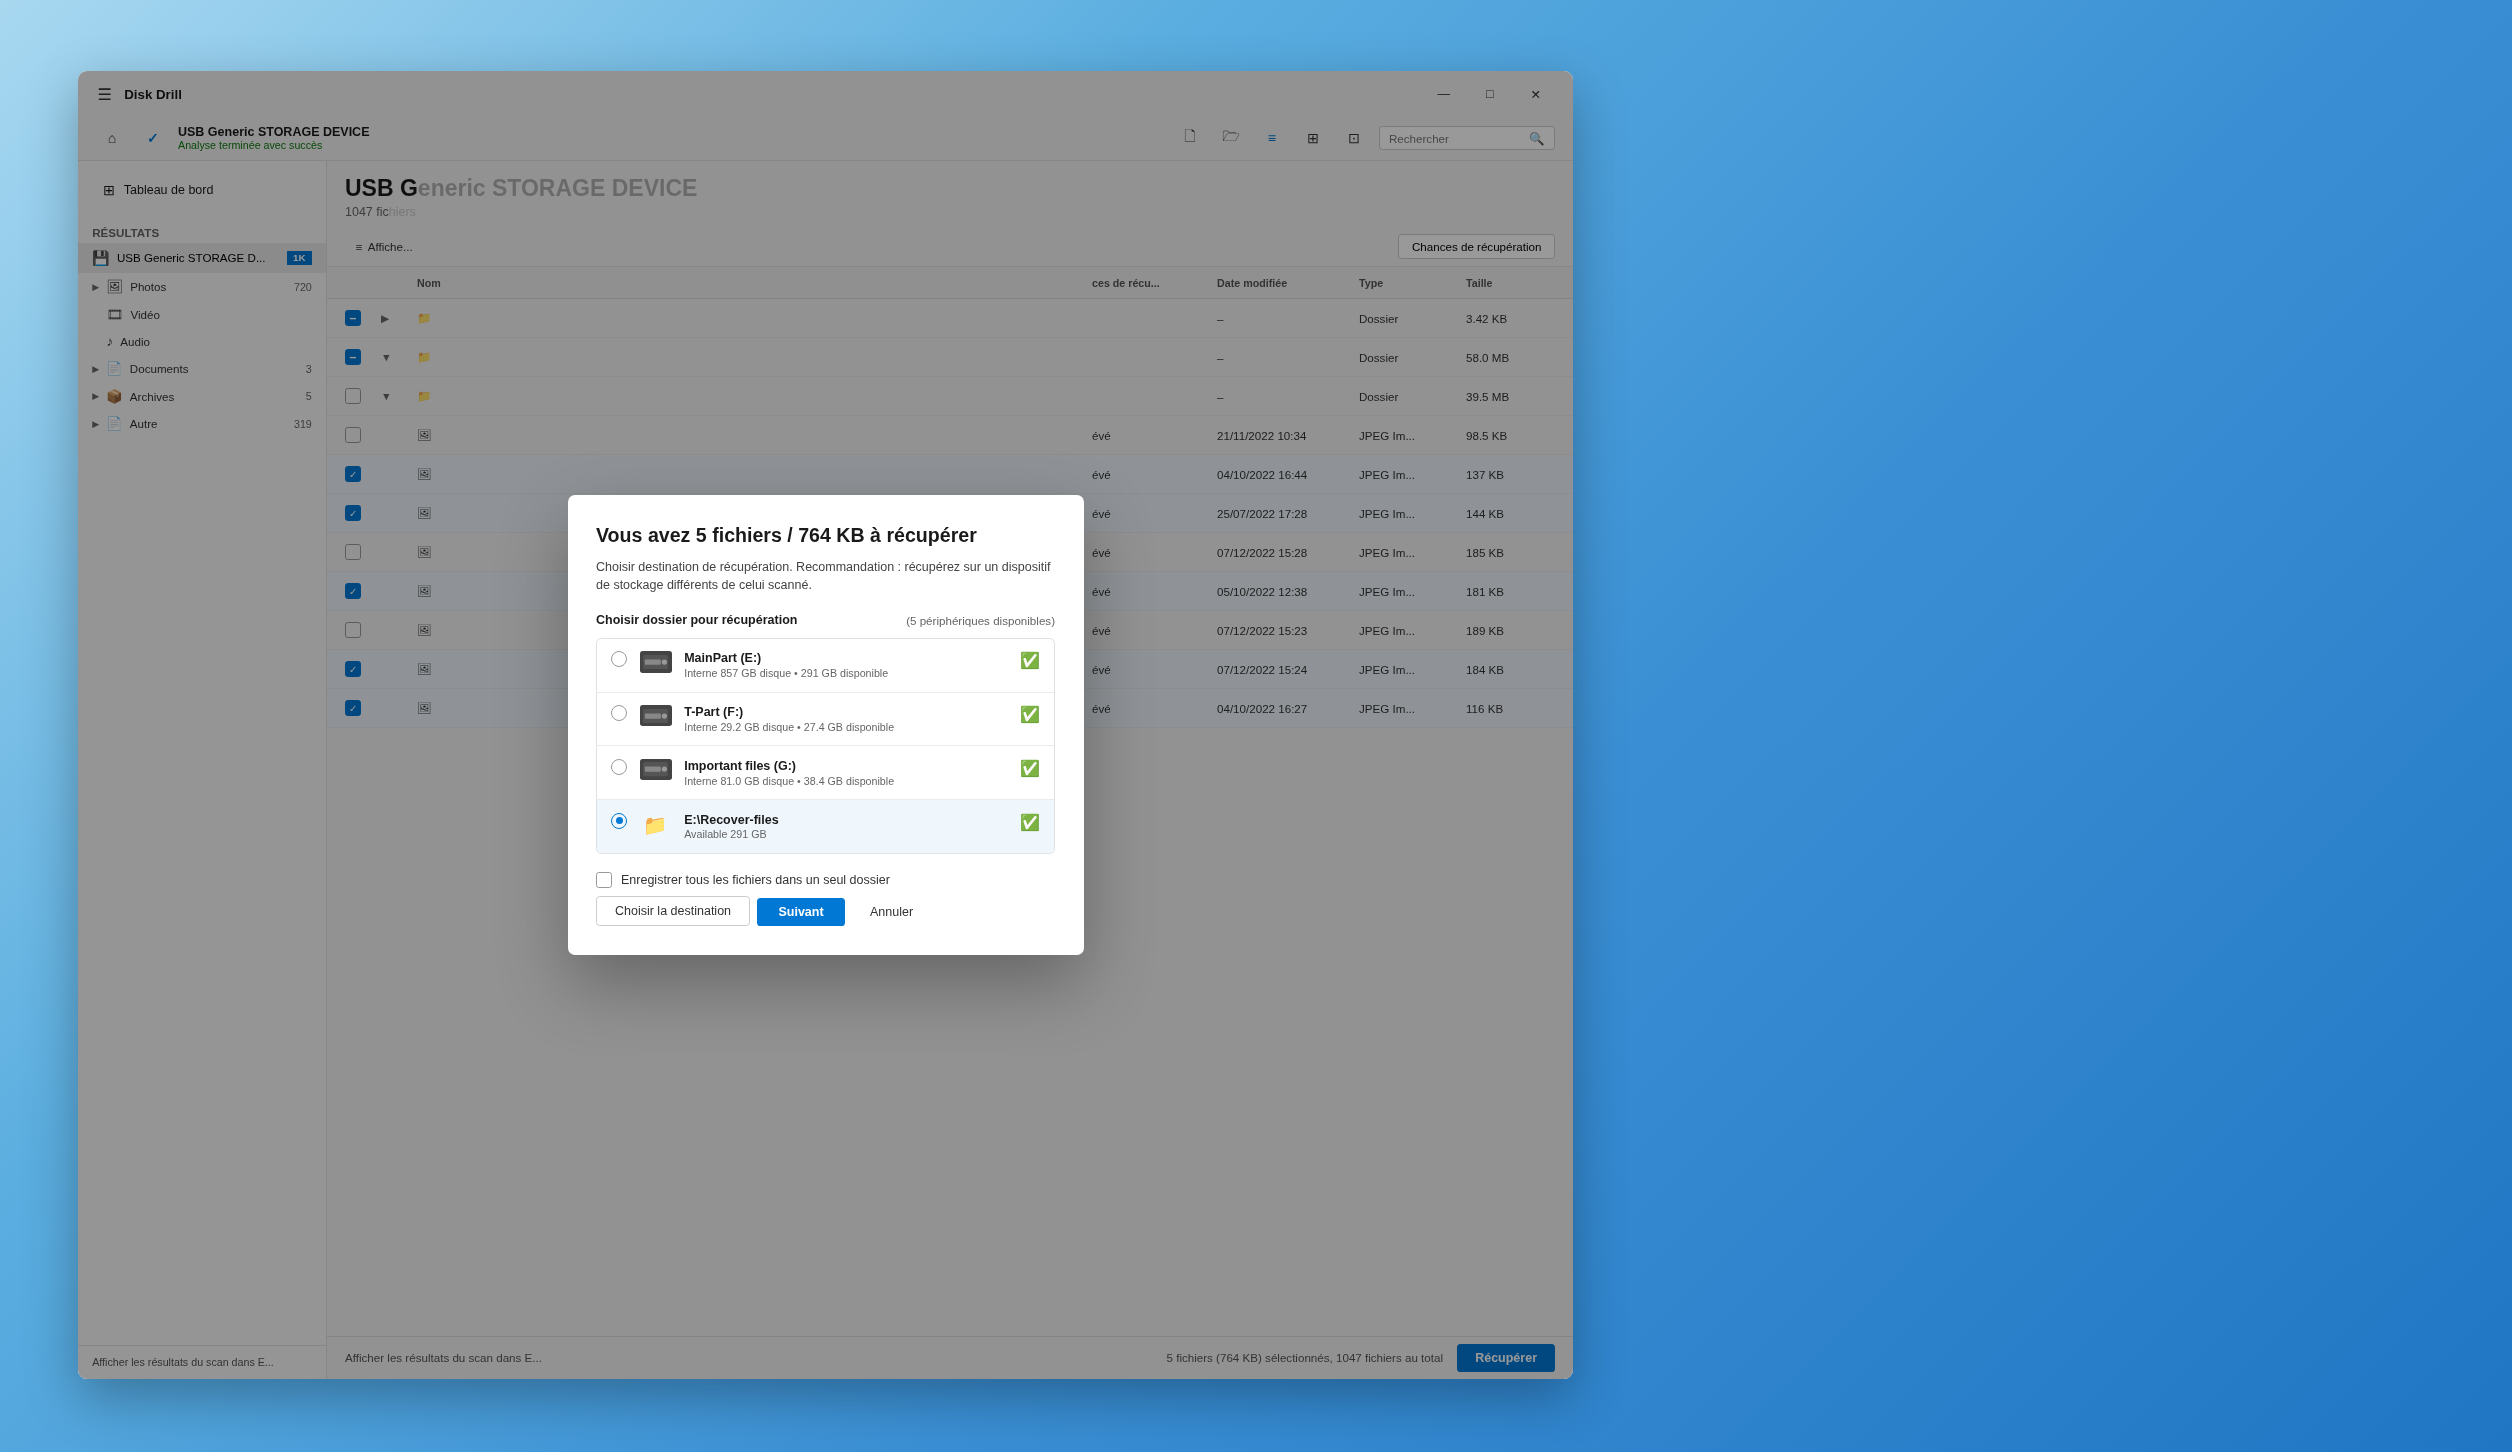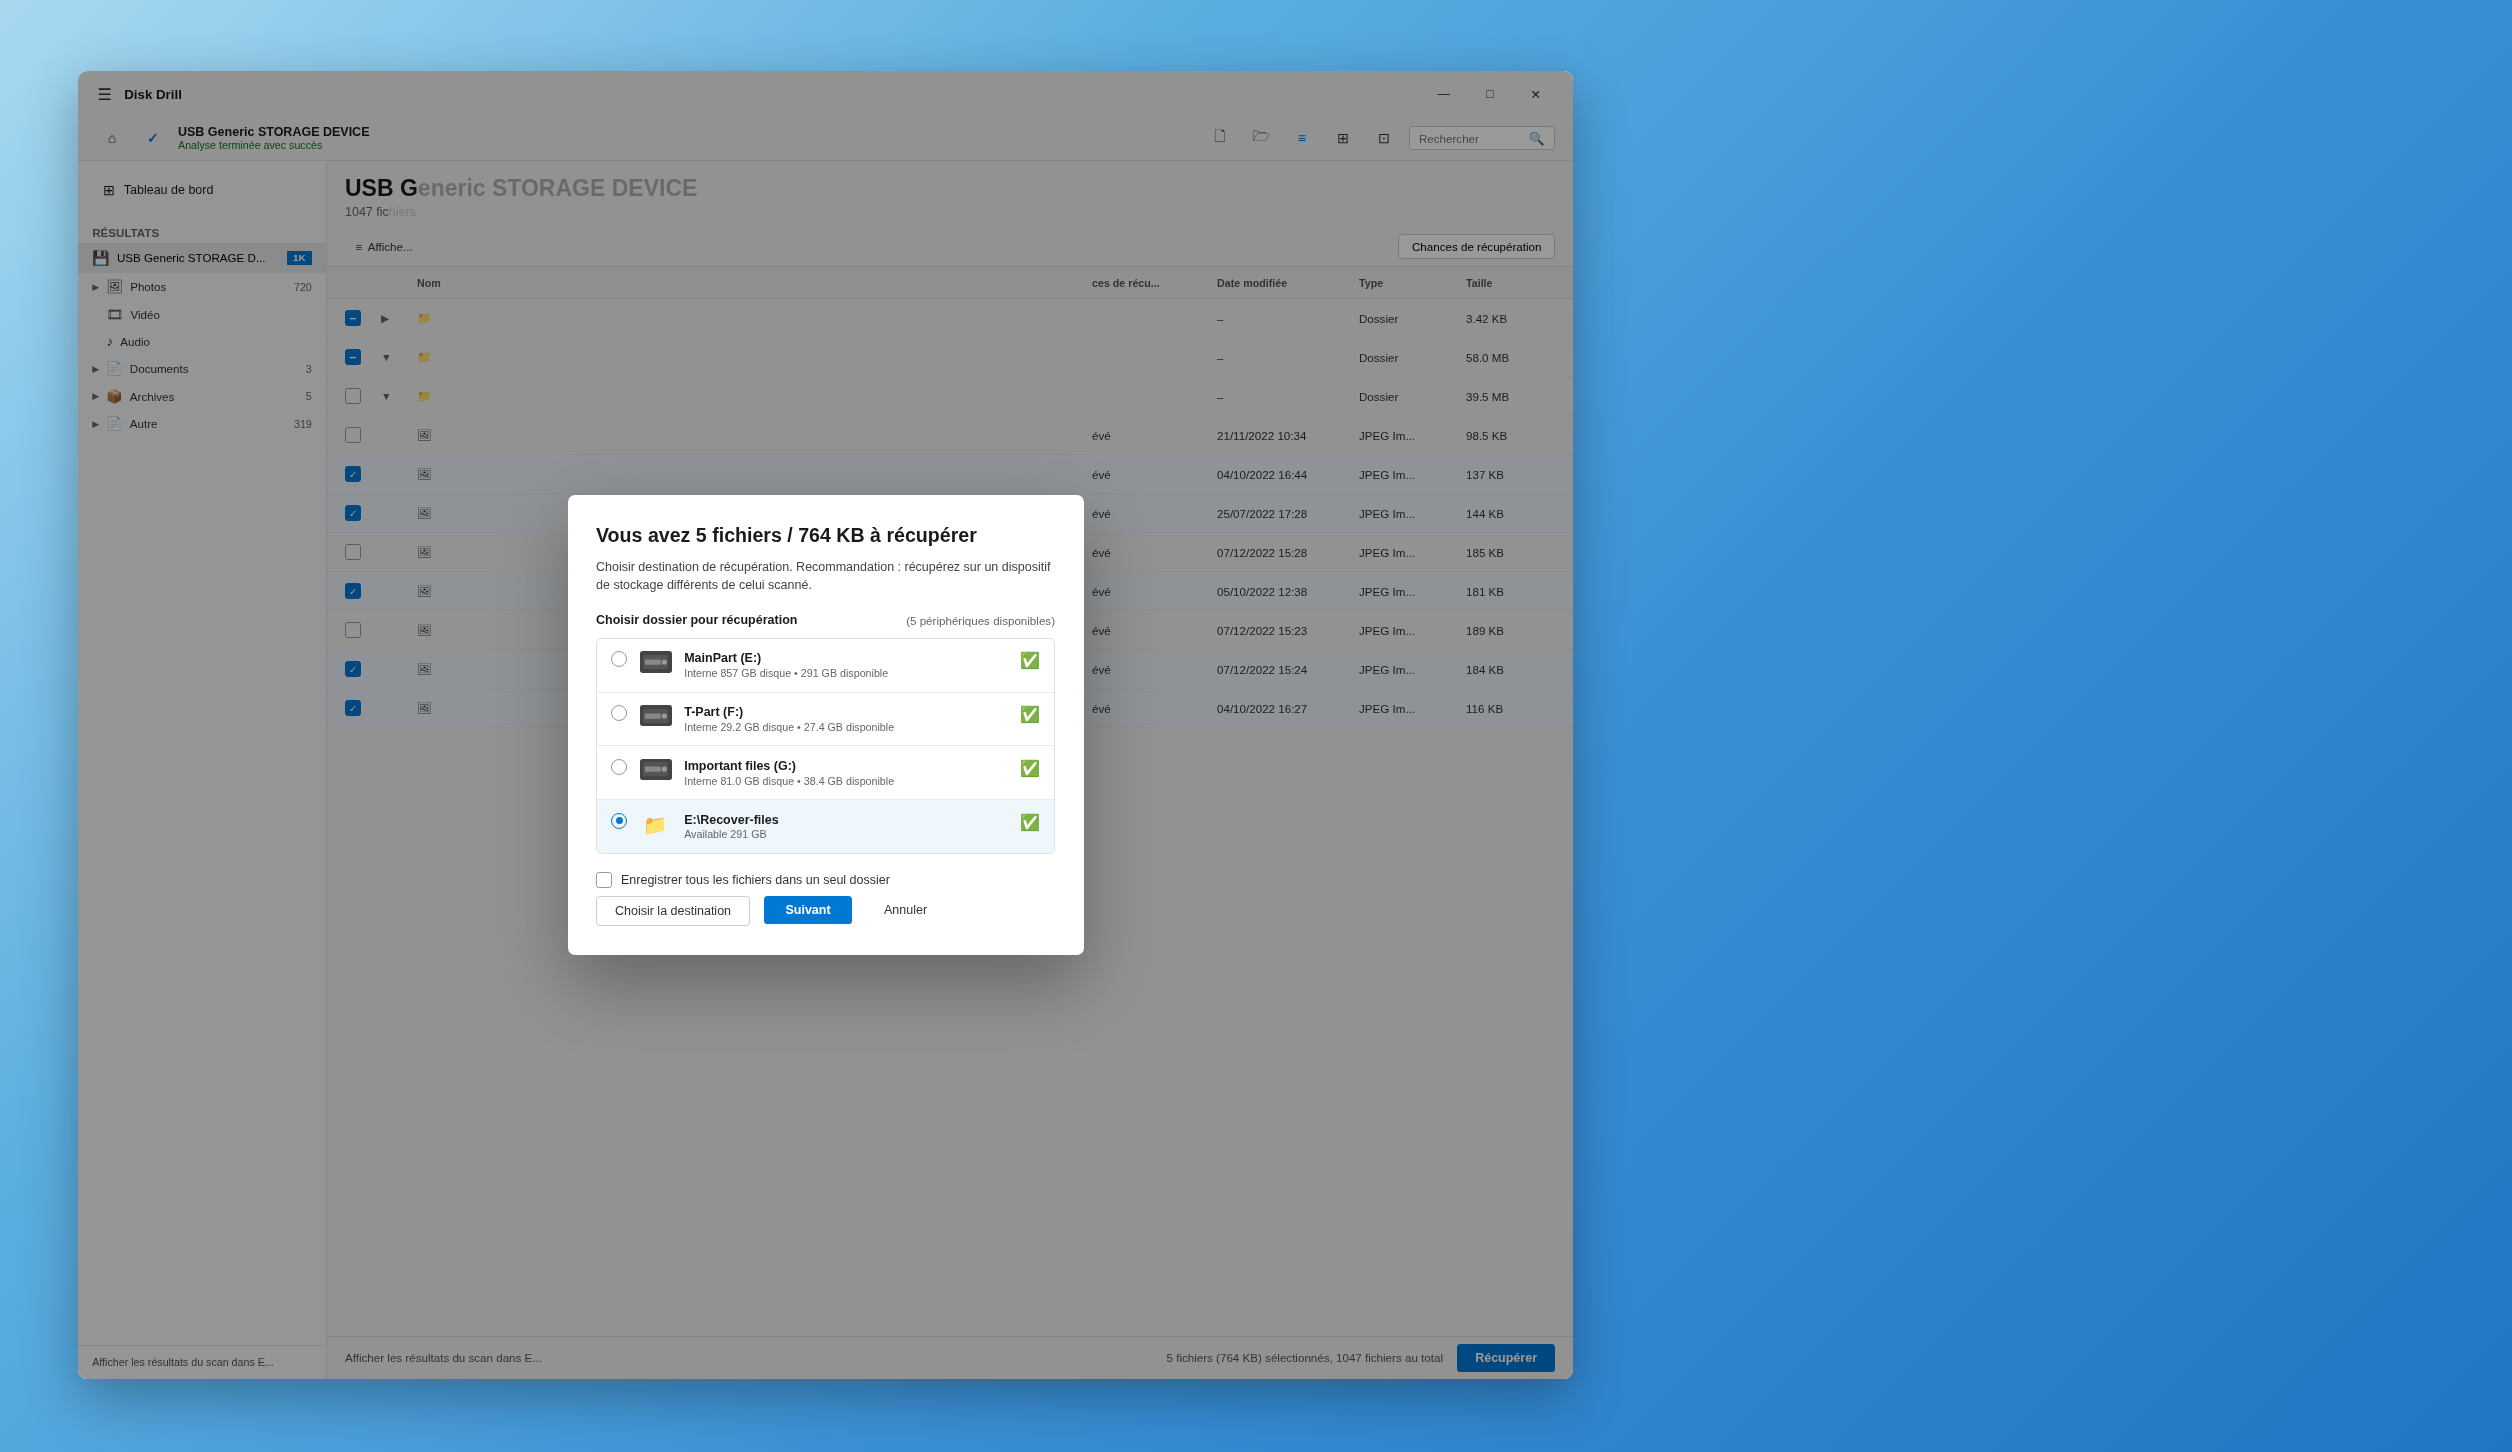--- a/index.html
+++ b/index.html
@@ -106,21 +106,21 @@
       color: #333;
     }
     .search-box {
       display: flex;
       align-items: center;
       background: white;
       border: 0.9px solid #ccc;
       border-radius: 3.6px;
       padding: 3.6px 9px;
       gap: 9px;
-      width: 146px;
+      width: 176px;
     }
     .search-box input {
       border: none;
       outline: none;
       font-size: 11.6px;
       width: 100%;
       background: transparent;
     }
 
     
@@ -462,22 +462,22 @@
       height: 16px;
       border: 1.8px solid #999;
       border-radius: 2.7px;
       flex-shrink: 0;
       cursor: pointer;
     }
 
     
     .dialog-buttons {
       display: flex;
-      align-items: flex-start;
-      gap: 14px;
+      align-items: flex-end;
+      gap: 7px;
     }
     .btn-outline {
       padding: 7.1px 18px;
       border: 0.9px solid #ccc;
       background: white;
       border-radius: 3.6px;
       font-size: 12.5px;
       cursor: pointer;
       color: #333;
     }

